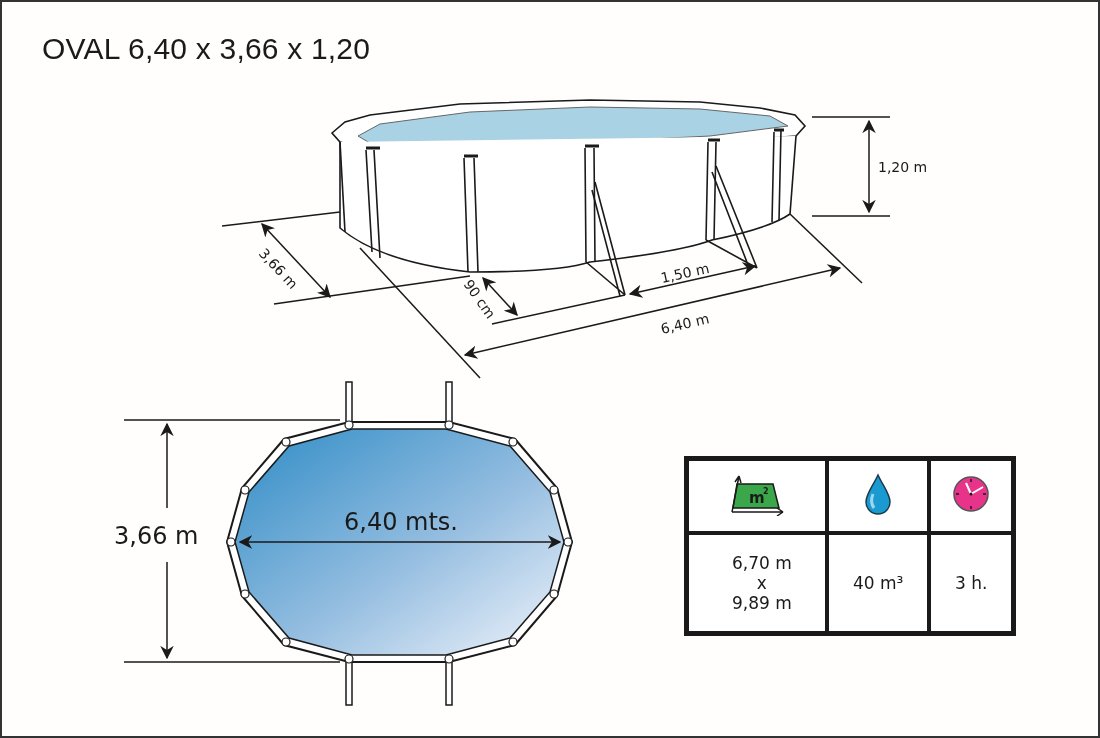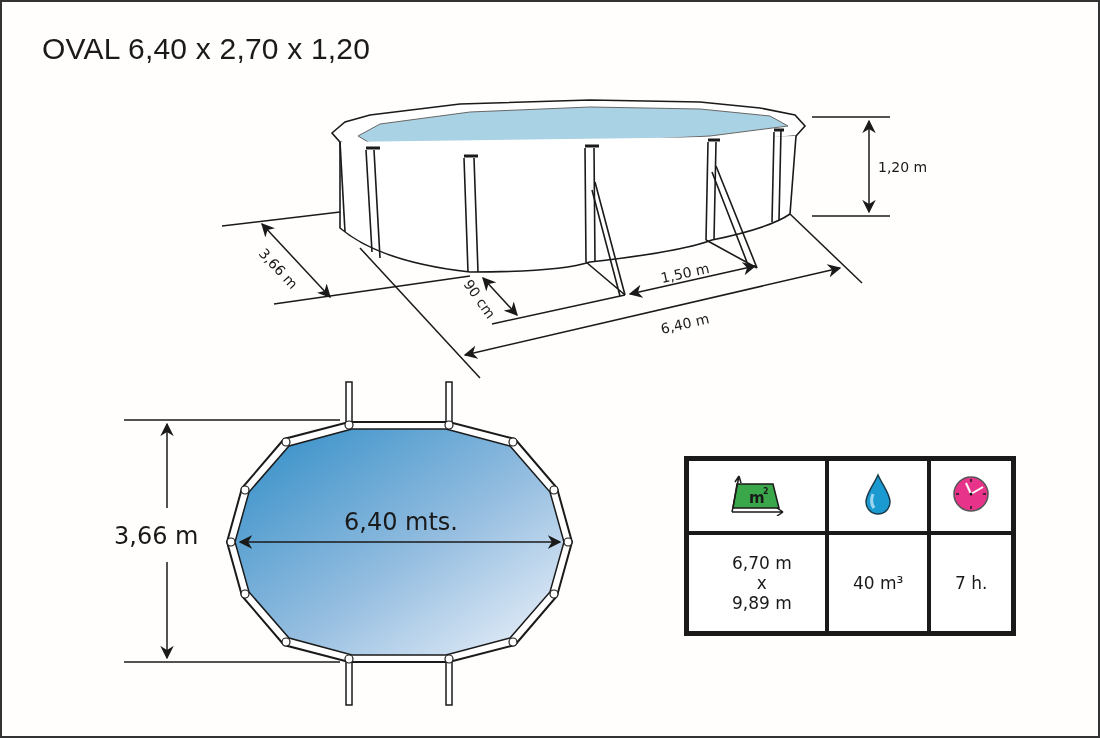--- a/index.html
+++ b/index.html
@@ -11,21 +11,21 @@
   table.specs { position:absolute; left:684px; top:456px; width:332px; height:180px; border-collapse:collapse; border:5px solid #1a1a1a; background:#fff; }
   table.specs td { border:4px solid #1a1a1a; text-align:center; vertical-align:middle; font-family:"DejaVu Sans","Liberation Sans",sans-serif; font-size:17px; color:#1a1a1a; padding:0; }
   table.specs tr.icons td { height:70px; }
   table.specs td .stack span { display:block; line-height:20px;margin-left:10px; }
 </style>
 </head>
 <body>
 
 <div class="frame"></div>
 
-<div class="title">OVAL 6,40 x 2,70 x 1,20</div>
+<div class="title">OVAL 6,40 x 3,66 x 1,20</div>
 
 <svg class="art" width="1100" height="738" viewBox="0 0 1100 738">
   <defs>
     <linearGradient id="topWater" x1="0" y1="0" x2="1" y2="1">
       <stop offset="0" stop-color="#2e8cc6"></stop>
       <stop offset="0.55" stop-color="#94bde0"></stop>
       <stop offset="1" stop-color="#f0f4fb"></stop>
     </linearGradient>
     <marker id="arr" viewBox="0 0 10 10" refX="9" refY="5" markerWidth="9" markerHeight="9" orient="auto-start-reverse">
       <path d="M0,0 L10,5 L0,10 L3,5 z" fill="#1a1a1a"></path>
@@ -162,16 +162,16 @@
   </tr>
   <tr>
     <td>
       <div class="stack">
         <span>6,70 m</span>
         <span>x</span>
         <span>9,89 m</span>
       </div>
     </td>
     <td>40 m³</td>
-    <td>7 h.</td>
+    <td>3 h.</td>
   </tr>
 </tbody>
   </table>
 
 </body></html>

